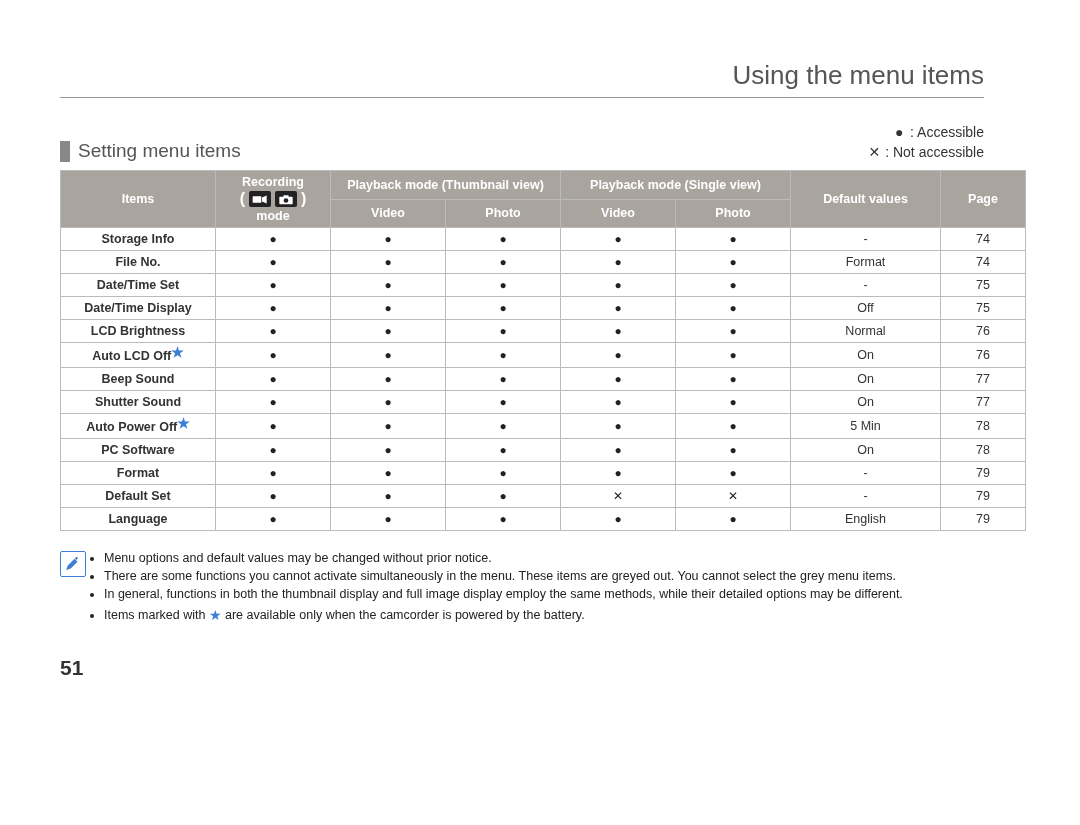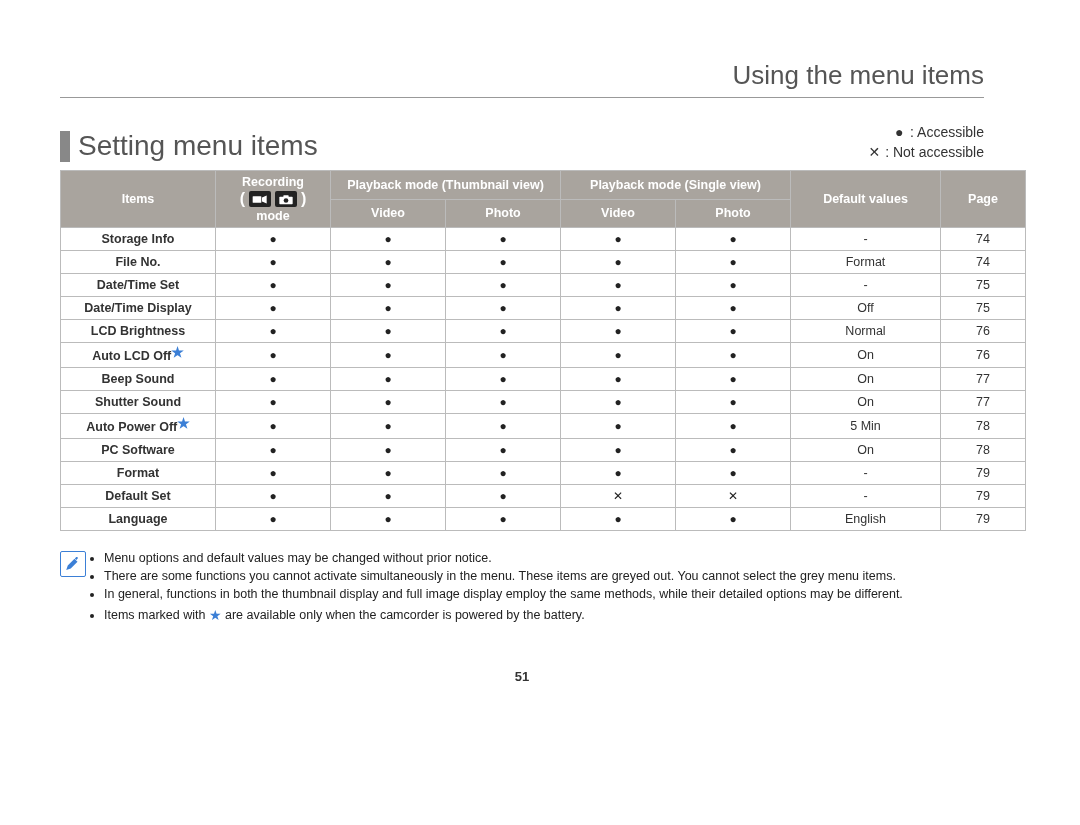--- a/index.html
+++ b/index.html
@@ -24,21 +24,21 @@
     border-bottom: 1px solid #999;
     margin: 0 0 25px 0;
   }
   .section-row {
     display: flex;
     justify-content: space-between;
     align-items: flex-end;
     margin-bottom: 8px;
   }
   .section-title {
-    font-size: 28px;
+    font-size: 19px;
     font-weight: 300;
     color: #555;
     border-left: 10px solid #888;
     padding-left: 8px;
     line-height: 1.1;
   }
   .legend {
     font-size: 14px;
     color: #333;
     text-align: right;
@@ -108,24 +108,24 @@
     margin: 0;
     padding-left: 18px;
     font-size: 12.5px;
     color: #222;
     line-height: 1.45;
   }
   ul.notes li { margin: 0; }
   .inline-star { color:#3b7fd6; font-size:14px; position:relative; top:1px; }
 
   .page-number {
-    text-align: center;
+    text-align: left;
     font-weight: bold;
-    font-size: 13px;
-    margin-top: 45px;
+    font-size: 21px;
+    margin-top: 32px;
   }
 </style>
 </head>
 <body>
 
 <div class="page">
 
   <h1 class="header-title">Using the menu items</h1>
 
   <div class="section-row">

